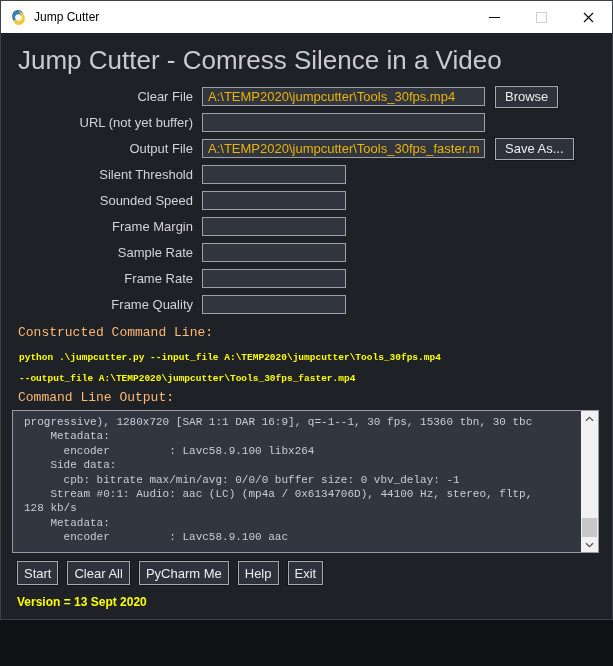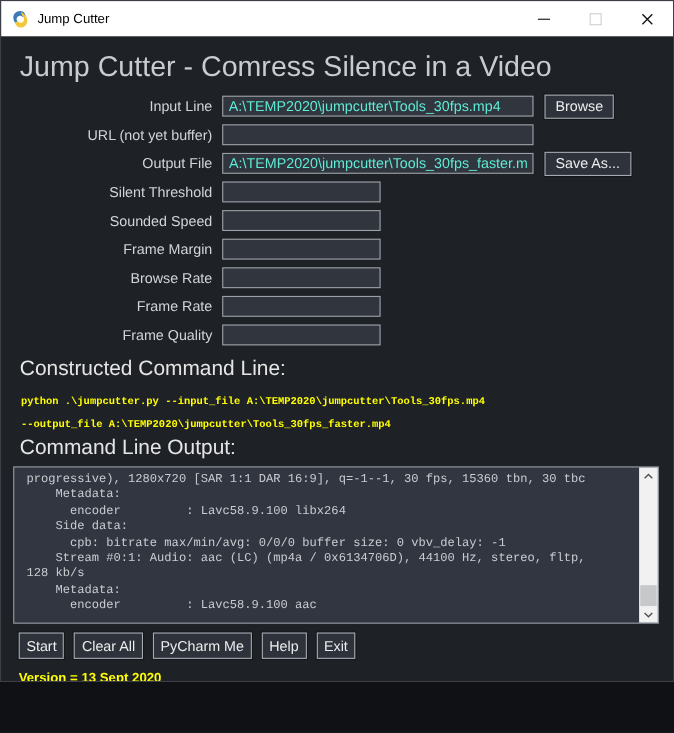--- a/index.html
+++ b/index.html
@@ -18,31 +18,31 @@
   .max-glyph{width:9px; height:9px; border:1px solid #cfcfcf;}
   
   .page-title{margin:12px 0 0 17px; font-size:26px; font-weight:400; color:#c9cbcf; line-height:31px;}
   
   .form{margin-top:11px;}
   .row{display:flex; align-items:center; margin-bottom:7px; padding-left:17px; height:19px;}
   .row.gap-before{margin-top:7px;}
   .flabel{width:175px; text-align:right; margin-right:9px; font-size:13px; color:#d2d4d7; white-space:nowrap;}
   .tin{
     box-sizing:border-box; height:19px; background:var(--field-bg,#30353e);
-    border:1px solid #9da1a7; color:#5eead4; font-size:13px; padding:0 5px;
+    border:1px solid #9da1a7; color:#eab308; font-size:13px; padding:0 5px;
     font-family:"Liberation Sans", sans-serif; border-radius:0; outline:none;
   }
   .tin.wide{width:283px;} .tin.small{width:144px;}
   .side-btn{
     margin-left:10px; background:var(--button-bg,#2d323b); color:#ededee;
     border:1px solid #a6a9ae; box-shadow:0 0 0 1px #14161a;
     font-family:"Liberation Sans", sans-serif; font-size:13px; padding:0 9px; height:22px; cursor:pointer;
   }
   
-  .sec-label{margin:11px 0 0 17px; font-size:19px; color:#e5e5e5;}
+  .sec-label{margin:11px 0 0 17px; font-size:13px; color:#fdba74;font-family:Liberation Mono, monospace;}
   pre{margin:0;}
   .cmd-text{
     margin:7px 0 0 18px; font-family:"Liberation Mono", monospace; font-weight:bold;
     font-size:9.5px; line-height:21px; color:var(--accent-yellow,#ffff00); white-space:pre;
   }
   .out-label{margin-top:1px;}
   .output-box{
     position:relative; margin:5px 0 0 11px; width:587px; height:143px; box-sizing:border-box;
     background:var(--output-bg,#313640); border:1px solid #989ca2;
   }
@@ -89,21 +89,21 @@
             <path d="M1 1 L10 10 M10 1 L1 10" stroke="#111" stroke-width="1.2" fill="none"></path>
           </svg>
       </div>
     </div>
   </div>
 
   <div class="page-title">Jump Cutter - Comress Silence in a Video</div>
 
   <div class="form">
     <div class="row">
-      <span class="flabel">Input Line</span>
+      <span class="flabel">Clear File</span>
       <input class="tin wide" value="A:\TEMP2020\jumpcutter\Tools_30fps.mp4" style="">
       <button class="side-btn">Browse</button>
     </div>
     <div class="row">
       <span class="flabel">URL (not yet buffer)</span>
       <input class="tin wide" value="" style="">
     </div>
     <div class="row">
       <span class="flabel">Output File</span>
       <input class="tin wide" value="A:\TEMP2020\jumpcutter\Tools_30fps_faster.mp4" style="">
@@ -115,21 +115,21 @@
     </div>
     <div class="row">
       <span class="flabel">Sounded Speed</span>
       <input class="tin small" value="" style="">
     </div>
     <div class="row">
       <span class="flabel">Frame Margin</span>
       <input class="tin small" value="" style="">
     </div>
     <div class="row">
-      <span class="flabel">Browse Rate</span>
+      <span class="flabel">Sample Rate</span>
       <input class="tin small" value="" style="">
     </div>
     <div class="row">
       <span class="flabel">Frame Rate</span>
       <input class="tin small" value="" style="">
     </div>
     <div class="row">
       <span class="flabel">Frame Quality</span>
       <input class="tin small" value="" style="">
     </div>

